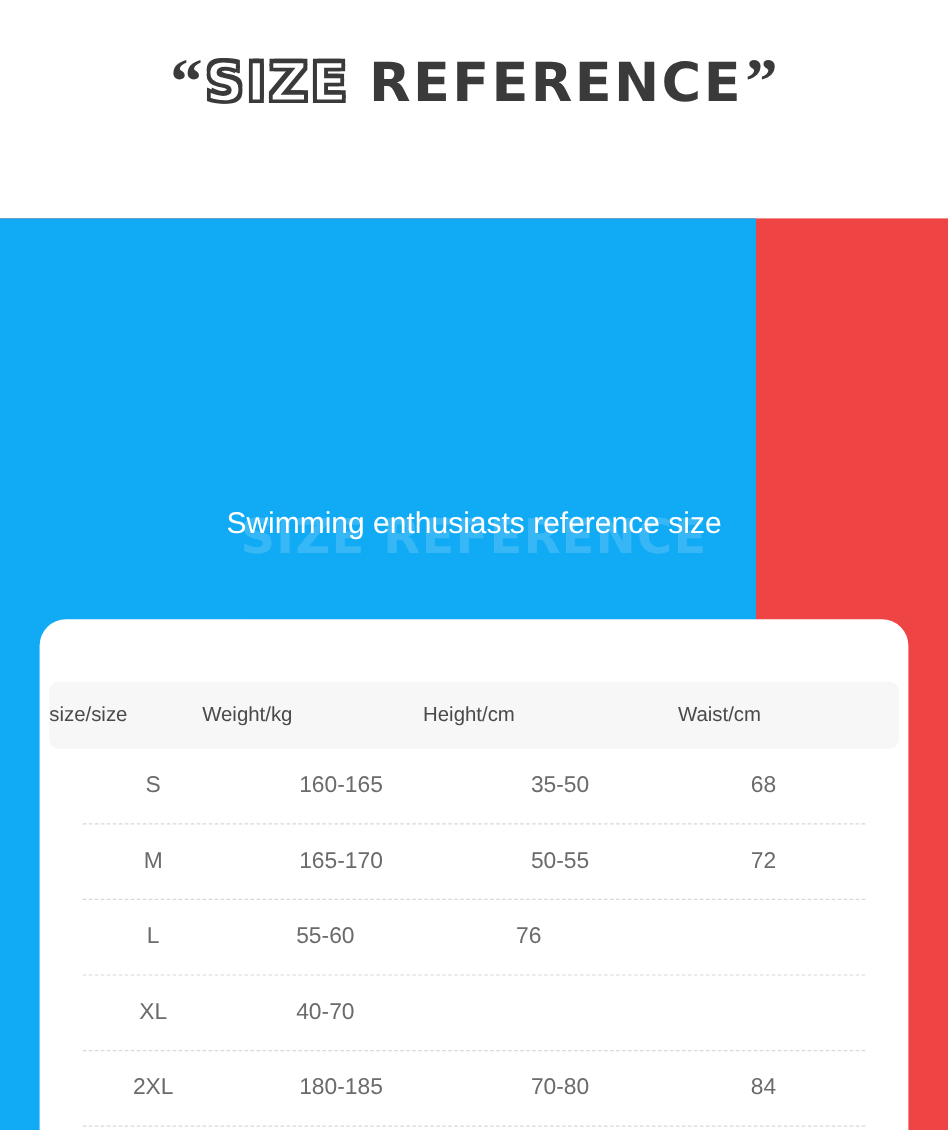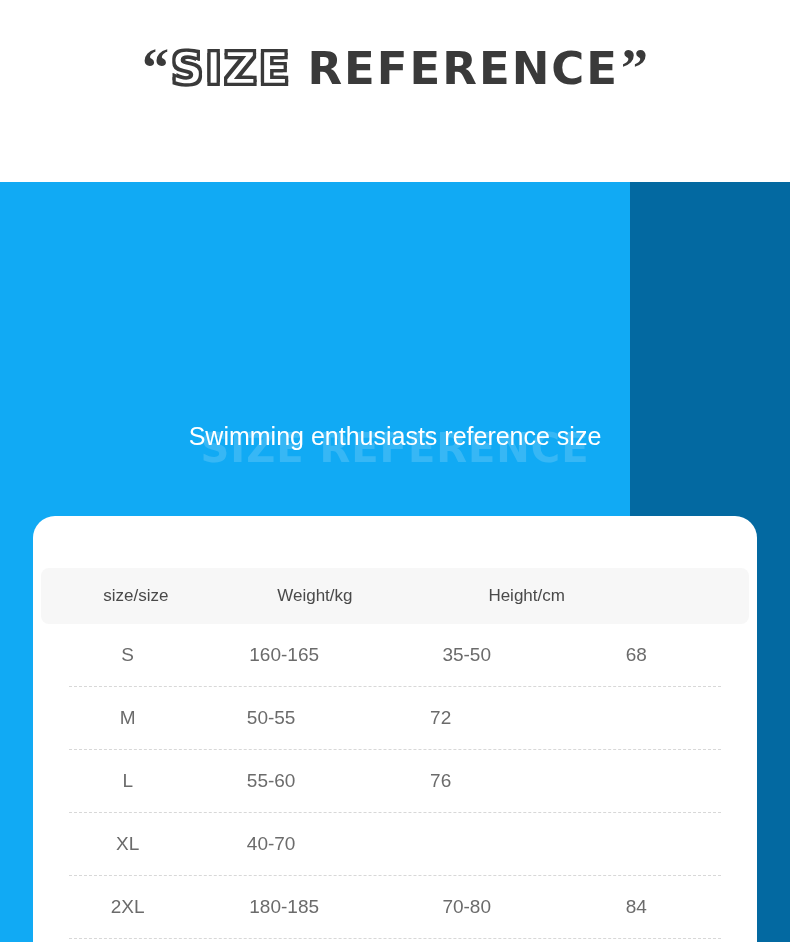--- a/index.html
+++ b/index.html
@@ -10,21 +10,21 @@
     width: 790px;
     height: 942px;
     background: #ffffff;
     font-family: "Liberation Sans", sans-serif;
     overflow: hidden;
   }
   .page {
     position: relative;
     width: 790px;
     height: 942px;
-    background: #0369a1;
+    background: #ef4444;
   }
 
   
   .header {
     position: absolute;
     top: 0;
     left: 0;
     width: 790px;
     height: 182px;
     background: #ffffff;
@@ -130,21 +130,21 @@
     display: flex;
     align-items: center;
     height: 56px;
     background: #f7f7f7;
     border-radius: 8px;
     margin: 0 2px;
   }
   .thead .cell {
     font-size: 17px;
     color: #4a4a4a;
-    text-align: right;
+    text-align: left;
     font-family: "Liberation Sans", sans-serif;
   }
   .row {
     display: flex;
     align-items: center;
     height: 62px;
     margin: 0 30px;
     border-bottom: 1px dashed #d8d8d8;
   }
   .row.last { border-bottom: 1px dashed #d8d8d8; }
@@ -178,31 +178,33 @@
     <div class="ghost-text">SIZE REFERENCE</div>
     <div class="subtitle">Swimming enthusiasts reference size</div>
 
     <div class="card">
       <div class="table">
 
         <div class="thead">
           <div class="cell c0">size/size</div>
           <div class="cell c2">Weight/kg</div>
           <div class="cell c1">Height/cm</div>
+          <div class="cell c3">Waist/cm</div>
         </div>
 
         <div class="row">
           <div class="cell c0">S</div>
           <div class="cell c1">160-165</div>
           <div class="cell c2">35-50</div>
           <div class="cell c3">68</div>
         </div>
 
         <div class="row">
           <div class="cell c0">M</div>
+          <div class="cell c1">165-170</div>
           <div class="cell c2">50-55</div>
           <div class="cell c3">72</div>
         </div>
 
         <div class="row">
           <div class="cell c0">L</div>
           <div class="cell c2">55-60</div>
           <div class="cell c3">76</div>
         </div>
 

